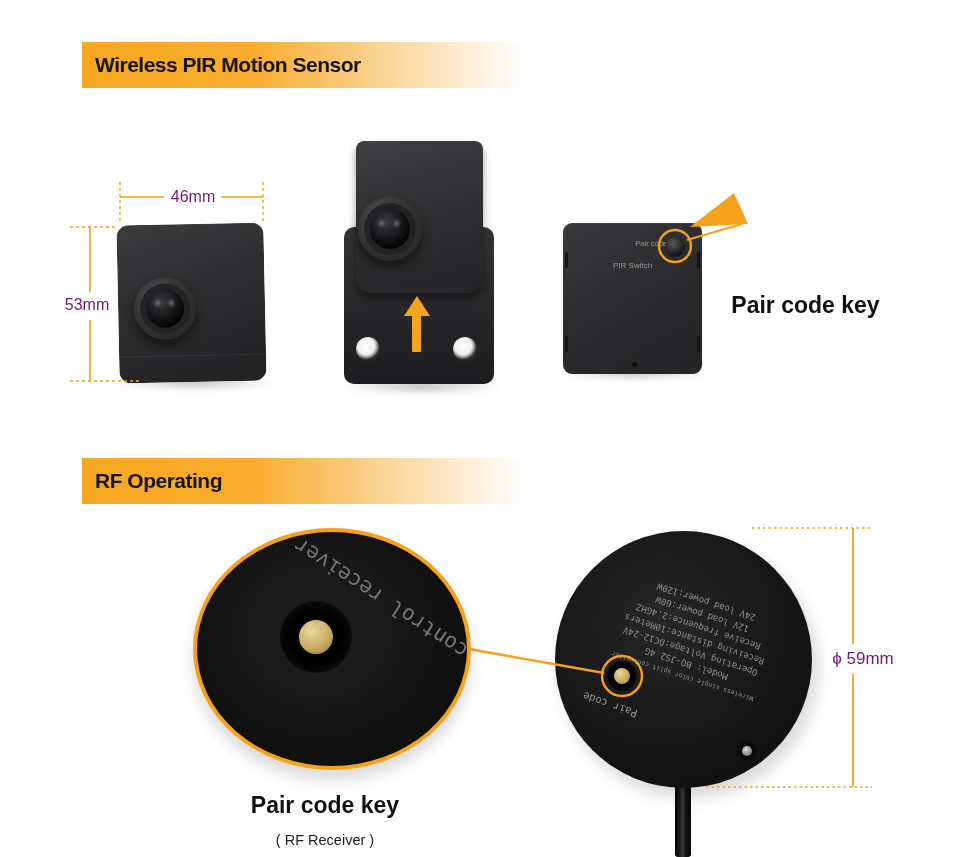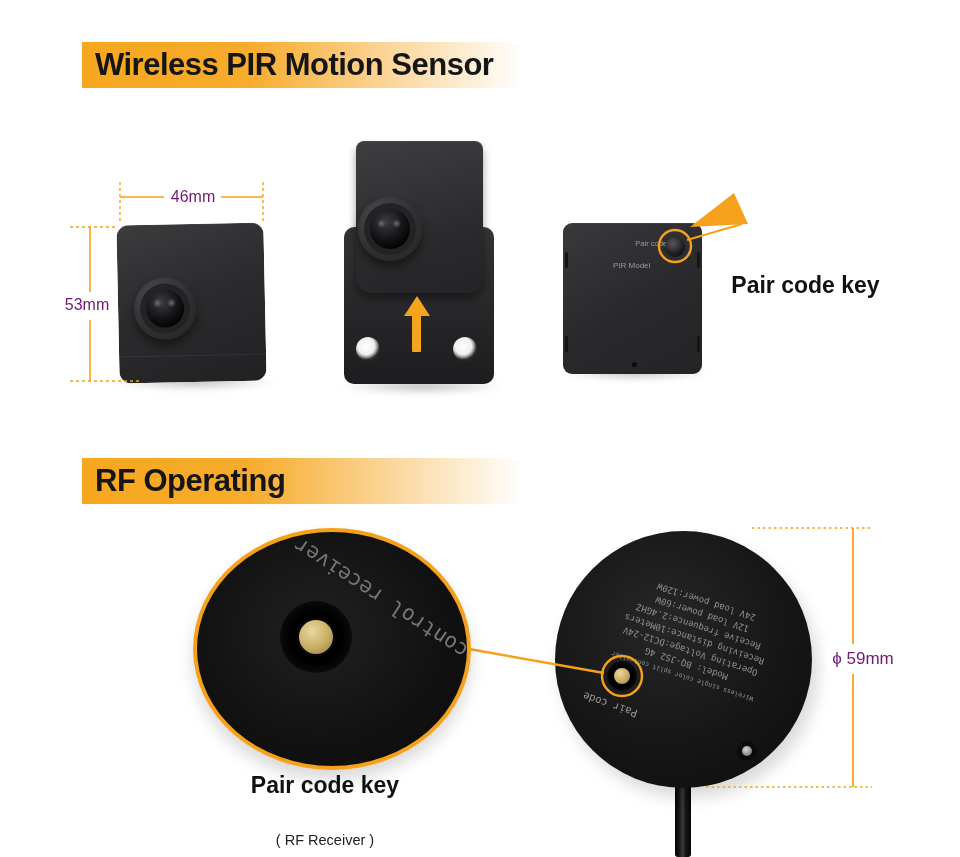--- a/index.html
+++ b/index.html
@@ -1,21 +1,21 @@
 <!DOCTYPE html>
 <html><head>
 <meta charset="utf-8">
 <style>
   html,body{margin:0;padding:0;background:#ffffff;}
   #stage{position:relative;width:960px;height:857px;background:#fff;overflow:hidden;
          font-family:"Liberation Sans",sans-serif;}
 
   
   .banner{position:absolute;left:82px;width:442px;height:46px;display:flex;align-items:center;
-          padding-left:13px;box-sizing:border-box;font-weight:bold;font-size:31px;color:#151515;
+          padding-left:13px;box-sizing:border-box;font-weight:bold;font-size:21px;color:#151515;
           letter-spacing:-0.5px;
           background:linear-gradient(90deg,#F7A71F 0%,#F8AC2C 38%,#FBD9A2 72%,#ffffff 100%);}
 
   
   .dim{position:absolute;color:#701a75;font-size:16px;font-weight:500;text-align:center;}
 
   
   .shadow{position:absolute;border-radius:50%;filter:blur(3px);
           background:radial-gradient(ellipse at center,rgba(0,0,0,.28) 0%,rgba(0,0,0,0) 70%);}
   .lens-outer{position:absolute;border-radius:50%;
@@ -23,21 +23,21 @@
           box-shadow:0 6px 10px rgba(0,0,0,.45);}
   .lens-mid{position:absolute;inset:6px;border-radius:50%;background:#232325;}
   .lens-dome{position:absolute;inset:12px;border-radius:50%;
           background:radial-gradient(circle at 40% 32%,#3c3c3f 0%,#131315 50%,#000 80%);}
   .lens-dot{position:absolute;width:9px;height:9px;border-radius:50%;
           background:radial-gradient(circle,rgba(110,110,116,.95) 0%,rgba(110,110,116,0) 72%);}
 
   .device-label{position:absolute;color:#9a9a9c;}
 
   
-  .cap-title{position:absolute;text-align:center;font-weight:bold;font-size:23px;color:#111;}
+  .cap-title{position:absolute;text-align:center;font-weight:bold;font-size:23px;color:#111;margin-top:20px;}
   .cap-sub{position:absolute;text-align:center;font-size:14.5px;color:#222;}
 
   .mono{font-family:"DejaVu Sans Mono",monospace;}
 
   svg.overlay{position:absolute;left:0;top:0;z-index:5;pointer-events:none;}
   .z6{z-index:6;}
 </style>
 </head>
 <body>
 
@@ -93,21 +93,21 @@
   <div style="position:absolute;left:563px;top:223px;width:139px;height:150px;border-radius:9px;
               border-top:1px solid rgba(255,255,255,.12);
               background:linear-gradient(150deg,#39393b 0%,#29292b 55%,#242426 100%);">
     <div style="position:absolute;left:2px;top:28px;width:3px;height:16px;background:#141416;border-radius:2px;"></div>
     <div style="position:absolute;left:2px;top:112px;width:3px;height:16px;background:#141416;border-radius:2px;"></div>
     <div style="position:absolute;left:134px;top:28px;width:3px;height:16px;background:#141416;border-radius:2px;"></div>
     <div style="position:absolute;left:134px;top:112px;width:3px;height:16px;background:#141416;border-radius:2px;"></div>
     <div class="device-label" style="left:58px;top:15px;width:46px;font-size:7.5px;text-align:right;">Pair code</div>
     <div style="position:absolute;left:102px;top:13px;width:20px;height:20px;border-radius:50%;
                 background:radial-gradient(circle at 40% 32%,#58585a 0%,#1b1b1d 60%,#0f0f11 100%);"></div>
-    <div class="device-label" style="left:50px;top:37px;width:60px;font-size:8px;">PIR Model</div>
+    <div class="device-label" style="left:50px;top:37px;width:60px;font-size:8px;">PIR Switch</div>
     <div style="position:absolute;left:69px;top:138px;width:5px;height:5px;border-radius:50%;background:#0b0b0d;"></div>
   </div>
 
 
   <div class="cap-title" style="left:688px;top:272px;width:235px;">Pair code key</div>
 
   <div class="banner" style="top:458px;">
     <span>RF Operating</span>
   </div>
 

